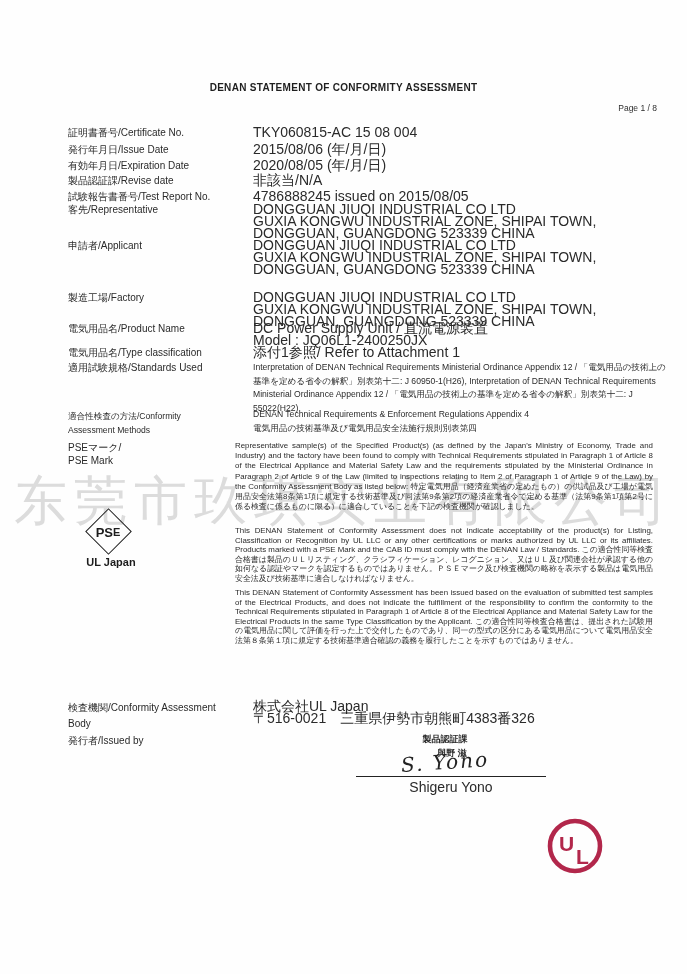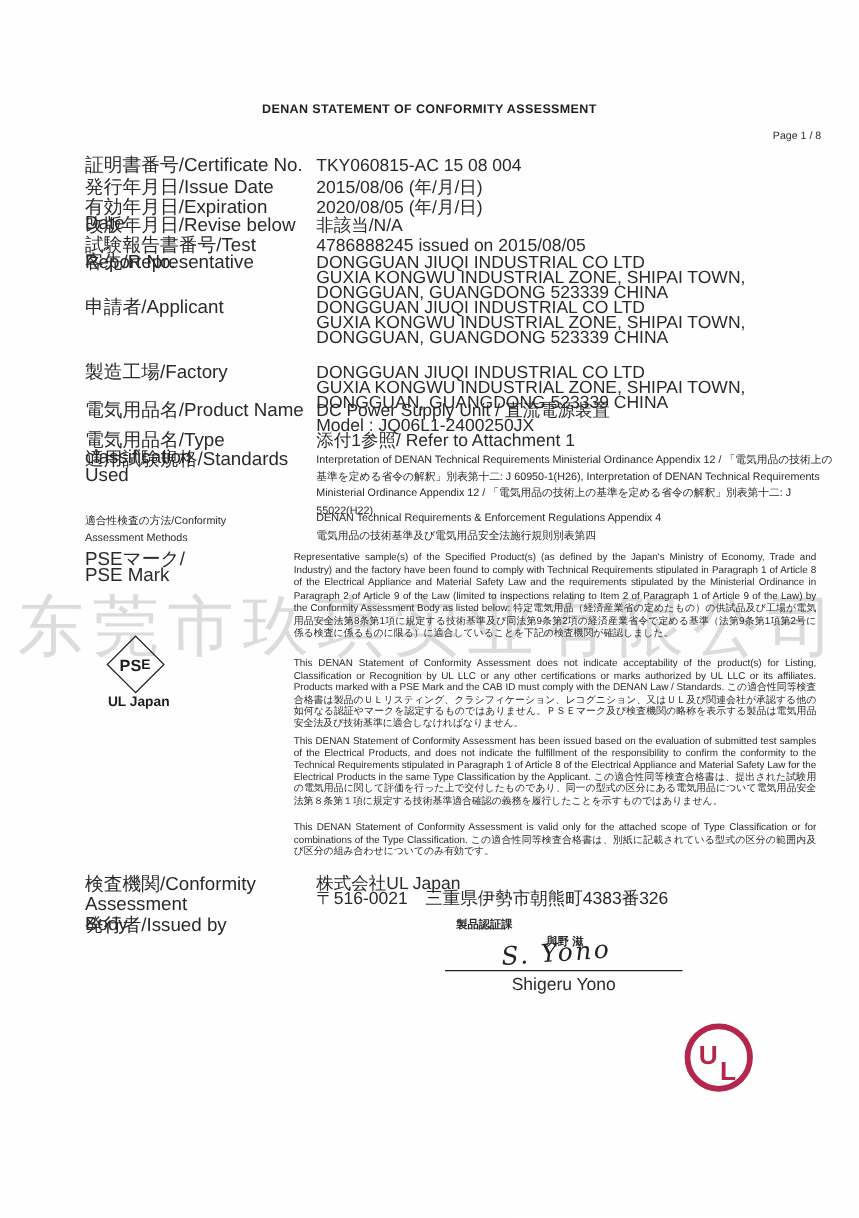--- a/index.html
+++ b/index.html
@@ -25,21 +25,21 @@
     position:absolute;top:89px;left:0;width:100%;
     text-align:center;font-weight:bold;font-size:13px;color:#1f1f1f;
   }
   .pageno{
     position:absolute;top:103px;right:30px;
     font-size:8.5px;color:#2e2e2e;
   }
   .row{position:absolute;left:0;width:100%;}
   .lbl{
     position:absolute;left:68px;width:180px;
-    font-size:15px;line-height:13px;white-space:pre-line;color:#2a2a2a;
+    font-size:10px;line-height:13px;white-space:pre-line;color:#2a2a2a;
   }
   .val{
     position:absolute;left:253px;width:418px;
     font-size:14px;line-height:12px;white-space:pre-line;color:#2a2a2a;
   }
   .row-standards .val,.row-methods .val,.row-methods .lbl{line-height:13.5px;font-size:8.6px;}
   .row-cab .lbl{line-height:16px;}
   .para{
     position:absolute;left:235px;width:418px;
     font-size:7.9px;line-height:9.5px;color:#2a2a2a;text-align:justify;
@@ -54,21 +54,21 @@
   .pse-inner{
     position:absolute;inset:0;display:flex;flex-direction:row;
     align-items:center;justify-content:center;color:#1d1d1d;
   }
   .pse-inner .ps{font-size:13px;font-weight:700;line-height:11px;}
   .pse-inner .e{font-size:11px;font-weight:700;line-height:10px;}
   .pse-caption{
     position:absolute;left:84px;top:556px;width:54px;text-align:center;
     font-weight:bold;font-size:11px;color:#1d1d1d;
   }
-  .dept{position:absolute;left:365px;top:733px;width:160px;text-align:left;font-size:9px;font-weight:bold;color:#2a2a2a;}
+  .dept{position:absolute;left:365px;top:733px;width:160px;text-align:center;font-size:9px;font-weight:bold;color:#2a2a2a;}
   .name{position:absolute;left:372px;top:747px;width:160px;text-align:center;font-size:9px;font-weight:bold;color:#2a2a2a;}
   .signature{
     position:absolute;left:360px;top:750px;width:170px;text-align:center;
     font-family:"DejaVu Serif",serif;font-style:italic;font-size:20px;color:#222;
     transform:rotate(-4deg);letter-spacing:2px;
   }
   .sign-line{position:absolute;left:356px;top:776px;width:190px;border-top:1.4px solid #222;}
   .printed-name{position:absolute;left:356px;top:779px;width:190px;text-align:center;font-size:14px;color:#2a2a2a;}
   
   .ul-logo{position:absolute;left:545px;top:816px;width:60px;height:60px;}
@@ -91,21 +91,21 @@
     </div>
     <div class="row" style="top:143px">
       <div class="lbl">発行年月日/Issue Date</div>
       <div class="val">2015/08/06 (年/月/日)</div>
     </div>
     <div class="row" style="top:159px">
       <div class="lbl">有効年月日/Expiration Date</div>
       <div class="val">2020/08/05 (年/月/日)</div>
     </div>
     <div class="row" style="top:174px">
-      <div class="lbl">改版年月日/Revise below</div>
+      <div class="lbl">製品認証課/Revise date</div>
       <div class="val">非該当/N/A</div>
     </div>
     <div class="row" style="top:190px">
       <div class="lbl">試験報告書番号/Test Report No.</div>
       <div class="val">4786888245 issued on 2015/08/05</div>
     </div>
     <div class="row" style="top:203px">
       <div class="lbl">客先/Representative</div>
       <div class="val">DONGGUAN JIUQI INDUSTRIAL CO LTD
 GUXIA KONGWU INDUSTRIAL ZONE, SHIPAI TOWN, DONGGUAN, GUANGDONG 523339 CHINA</div>
@@ -141,21 +141,20 @@
     </div>
 
     <div class="row" style="top:441px">
       <div class="lbl">PSEマーク/
 PSE Mark</div>
       <div class="para para-pse" style="top:0">Representative sample(s) of the Specified Product(s) (as defined by the Japan's Ministry of Economy, Trade and Industry) and the factory have been found to comply with Technical Requirements stipulated in Paragraph 1 of Article 8 of the Electrical Appliance and Material Safety Law and the requirements stipulated by the Ministerial Ordinance in Paragraph 2 of Article 9 of the Law (limited to inspections relating to Item 2 of Paragraph 1 of Article 9 of the Law) by the Conformity Assessment Body as listed below: 特定電気用品（経済産業省の定めたもの）の供試品及び工場が電気用品安全法第8条第1項に規定する技術基準及び同法第9条第2項の経済産業省令で定める基準（法第9条第1項第2号に係る検査に係るものに限る）に適合していることを下記の検査機関が確認しました。</div>
     </div>
 
     <div class="para" style="top:526px">This DENAN Statement of Conformity Assessment does not indicate acceptability of the product(s) for Listing, Classification or Recognition by UL LLC or any other certifications or marks authorized by UL LLC or its affiliates. Products marked with a PSE Mark and the CAB ID must comply with the DENAN Law / Standards. この適合性同等検査合格書は製品のＵＬリスティング、クラシフィケーション、レコグニション、又はＵＬ及び関連会社が承認する他の如何なる認証やマークを認定するものではありません。ＰＳＥマーク及び検査機関の略称を表示する製品は電気用品安全法及び技術基準に適合しなければなりません。</div>
     <div class="para" style="top:588px">This DENAN Statement of Conformity Assessment has been issued based on the evaluation of submitted test samples of the Electrical Products, and does not indicate the fulfillment of the responsibility to confirm the conformity to the Technical Requirements stipulated in Paragraph 1 of Article 8 of the Electrical Appliance and Material Safety Law for the Electrical Products in the same Type Classification by the Applicant. この適合性同等検査合格書は、提出された試験用の電気用品に関して評価を行った上で交付したものであり、同一の型式の区分にある電気用品について電気用品安全法第８条第１項に規定する技術基準適合確認の義務を履行したことを示すものではありません。</div>
-    <div class="para" style="top:657px">This DENAN Statement of Conformity Assessment is valid only for the attached scope of Type Classification or for combinations of the Type Classification. この適合性同等検査合格書は、別紙に記載されている型式の区分の範囲内及び区分の組み合わせについてのみ有効です。</div>
 
     <div class="row row-cab" style="top:700px">
       <div class="lbl">検査機関/Conformity Assessment
 Body</div>
       <div class="val">株式会社UL Japan
 〒516-0021　三重県伊勢市朝熊町4383番326</div>
     </div>
 
     <div class="row" style="top:734px">
       <div class="lbl">発行者/Issued by</div>

